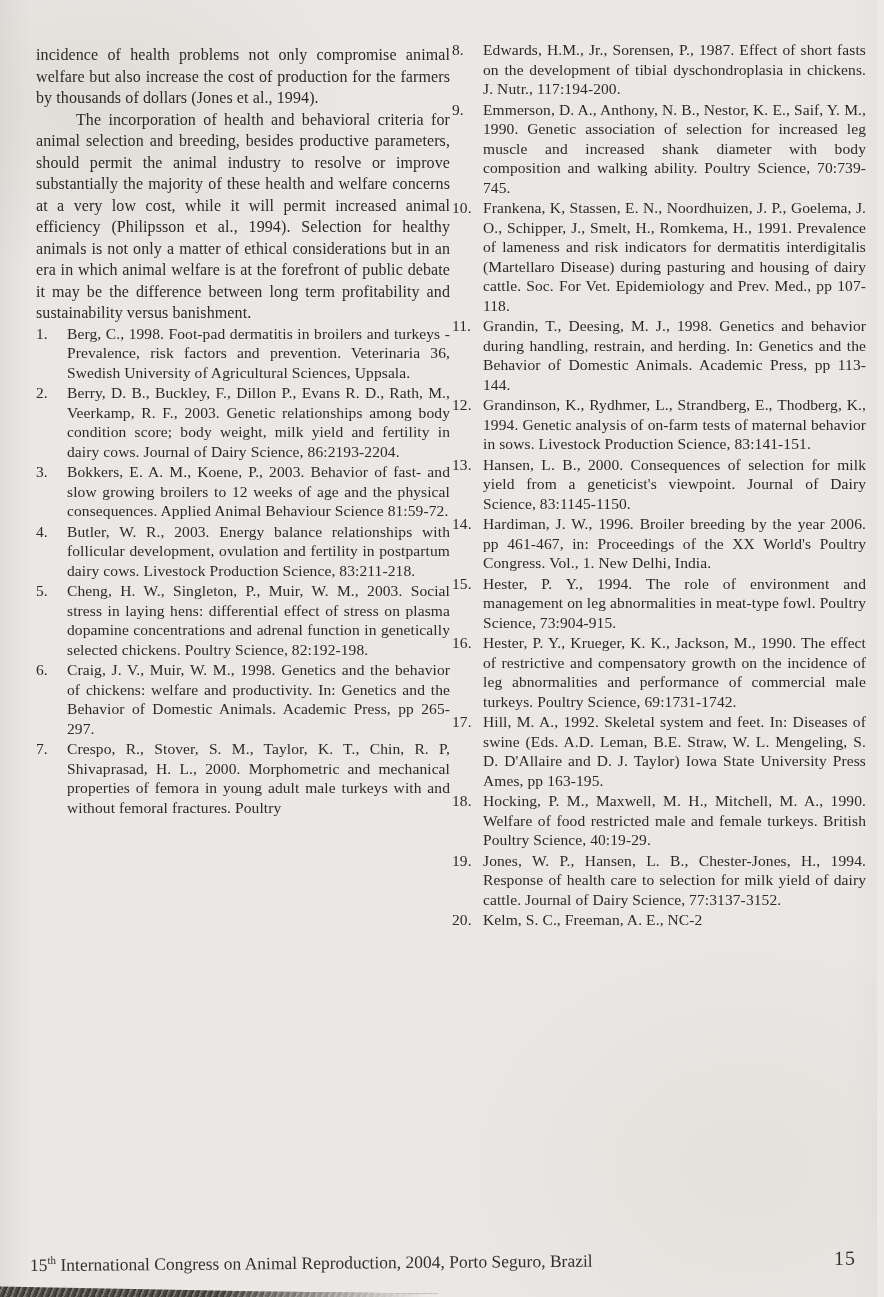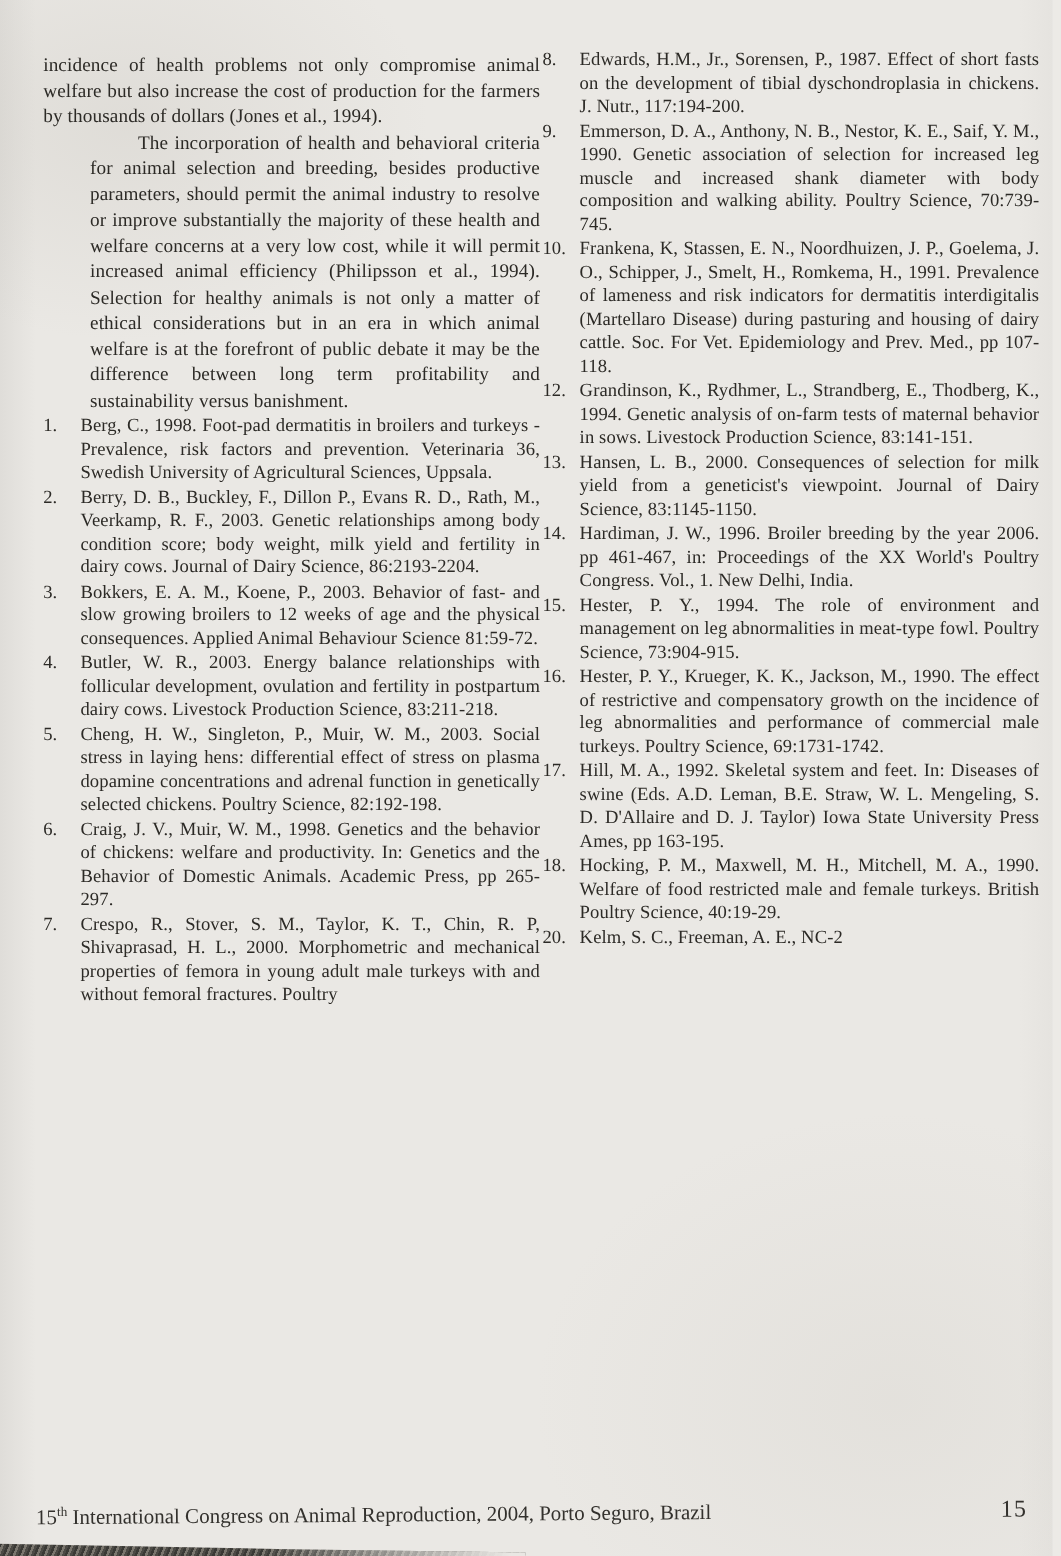--- a/index.html
+++ b/index.html
@@ -19,21 +19,21 @@
       #e9e7e3;
   }
   .col{
     position:absolute;top:44px;width:414px;
     font-size:15.5px;line-height:19.5px;text-align:justify;
     letter-spacing:0.1px;
   }
   .col-left{left:36px;}
   .col-right{left:452px;top:40px;}
   .intro{font-size:16px;line-height:21.5px;margin:0 0 0 0;}
-  .intro + .intro{text-indent:40px;margin-left:39px;}
+  .intro + .intro{text-indent:40px;}
   .refs-heading{
     font-weight:bold;font-size:16.5px;line-height:20px;
     margin:26px 0 22px 0;text-align:left;
   }
   .ref{display:flex;margin:0 0 1px 0;}
   .ref-num{flex:none;width:31px;}
   .ref-text{flex:1;text-align:justify;}
   .cont-line{padding-left:31px;text-align:left;}
   .footer{
     position:absolute;left:30px;top:1250px;width:826px;
@@ -100,20 +100,24 @@
     </div>
     <div class="ref">
       <span class="ref-num">9.</span>
       <span class="ref-text">Emmerson, D. A., Anthony, N. B., Nestor, K. E., Saif, Y. M., 1990. Genetic association of selection for increased leg muscle and increased shank diameter with body composition and walking ability. Poultry Science, 70:739-745.</span>
     </div>
     <div class="ref">
       <span class="ref-num">10.</span>
       <span class="ref-text">Frankena, K, Stassen, E. N., Noordhuizen, J. P., Goelema, J. O., Schipper, J., Smelt, H., Romkema, H., 1991. Prevalence of lameness and risk indicators for dermatitis interdigitalis (Martellaro Disease) during pasturing and housing of dairy cattle. Soc. For Vet. Epidemiology and Prev. Med., pp 107-118.</span>
     </div>
     <div class="ref">
+      <span class="ref-num">11.</span>
+      <span class="ref-text">Grandin, T., Deesing, M. J., 1998. Genetics and behavior during handling, restrain, and herding. In: Genetics and the Behavior of Domestic Animals. Academic Press, pp 113-144.</span>
+    </div>
+    <div class="ref">
       <span class="ref-num">12.</span>
       <span class="ref-text">Grandinson, K., Rydhmer, L., Strandberg, E., Thodberg, K., 1994. Genetic analysis of on-farm tests of maternal behavior in sows. Livestock Production Science, 83:141-151.</span>
     </div>
     <div class="ref">
       <span class="ref-num">13.</span>
       <span class="ref-text">Hansen, L. B., 2000. Consequences of selection for milk yield from a geneticist's viewpoint. Journal of Dairy Science, 83:1145-1150.</span>
     </div>
     <div class="ref">
       <span class="ref-num">14.</span>
       <span class="ref-text">Hardiman, J. W., 1996. Broiler breeding by the year 2006. pp 461-467, in: Proceedings of the XX World's Poultry Congress. Vol., 1. New Delhi, India.</span>
@@ -128,20 +132,24 @@
     </div>
     <div class="ref">
       <span class="ref-num">17.</span>
       <span class="ref-text">Hill, M. A., 1992. Skeletal system and feet. In: Diseases of swine (Eds. A.D. Leman, B.E. Straw, W. L. Mengeling, S. D. D'Allaire and D. J. Taylor) Iowa State University Press Ames, pp 163-195.</span>
     </div>
     <div class="ref">
       <span class="ref-num">18.</span>
       <span class="ref-text">Hocking, P. M., Maxwell, M. H., Mitchell, M. A., 1990. Welfare of food restricted male and female turkeys. British Poultry Science, 40:19-29.</span>
     </div>
     <div class="ref">
+      <span class="ref-num">19.</span>
+      <span class="ref-text">Jones, W. P., Hansen, L. B., Chester-Jones, H., 1994. Response of health care to selection for milk yield of dairy cattle. Journal of Dairy Science, 77:3137-3152.</span>
+    </div>
+    <div class="ref">
       <span class="ref-num">20.</span>
       <span class="ref-text">Kelm,  S.  C.,  Freeman,  A.  E.,  NC-2</span>
     </div>
   </div>
 
   <div class="footer">
     <span><span>15</span><sup>th</sup><span> International Congress on Animal Reproduction, 2004, Porto Seguro, Brazil</span></span>
     <span class="page-number">15</span>
   </div>
 

